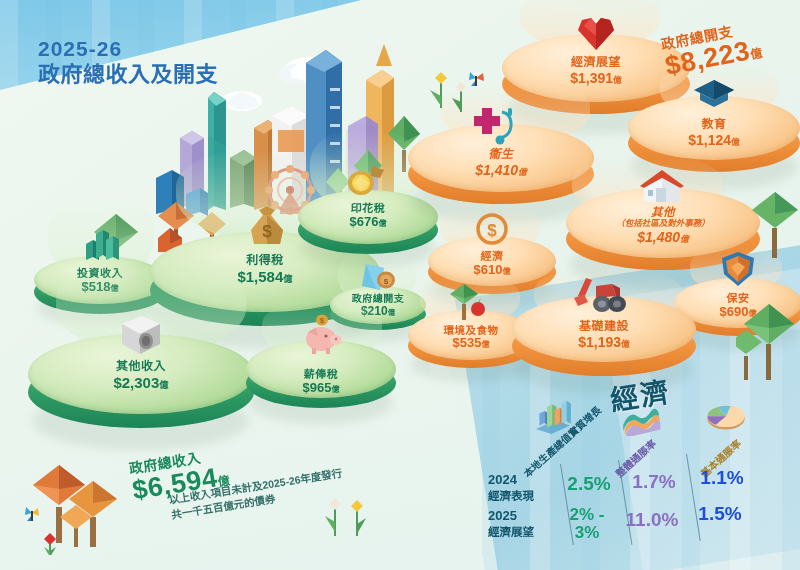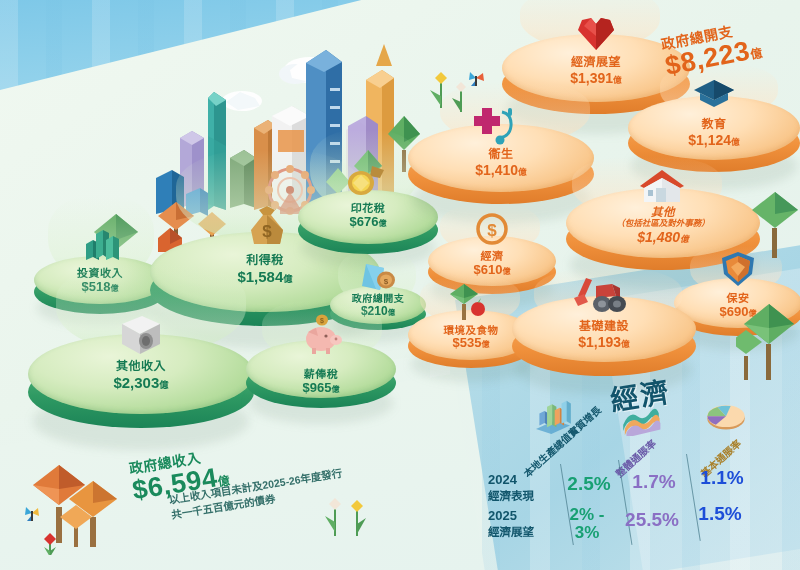--- a/index.html
+++ b/index.html
@@ -416,21 +416,21 @@
       <span class="amt" style="font-size:14px;"><span>$1,124</span><span class="unit">億</span></span>
     </div>
     <svg class="sc" style="left:62px;top:-20px;" width="48" height="34" viewBox="0 0 48 34">
       <polygon points="4,14 24,4 44,14 24,24" fill="#1f5f86"></polygon>
       <polygon points="24,4 44,14 24,24" fill="#164a6b"></polygon>
       <polygon points="10,17 24,24 38,17 38,24 24,31 10,24" fill="#2a719b"></polygon>
     </svg>
   </div>
 
   <div class="beam orange" style="left:440px;top:82px;width:150px;height:62px;"></div>
-  <div class="disc orange" style="left:408px;top:124px;width:186px;height:100px;">
+  <div class="disc orange" style="left:408px;top:124px;width:186px;height:100px;font-style:italic;">
     <div class="shadow" style="top:50px;width:96%;height:50px;"></div>
     <div class="side" style="top:20px;height:60px;"></div>
     <div class="top" style="height:68px;"></div>
     <div class="labelwrap" style="top:24px;font-size:12px;">
       <span class="name">衞生</span>
       <span class="amt" style="font-size:14px;"><span>$1,410</span><span class="unit">億</span></span>
     </div>
     <svg class="sc" style="left:62px;top:-22px;" width="58" height="44" viewBox="0 0 58 44">
       <polygon points="12,6 22,6 22,14 30,14 30,24 22,24 22,32 12,32 12,24 4,24 4,14 12,14" fill="#c0276e"></polygon>
       <path d="M32 10 q10 2 9 14 q-1 10 -11 12" fill="none" stroke="#2fa3b8" stroke-width="3"></path>
@@ -523,20 +523,24 @@
       <polygon points="2,26 12,22 16,30 6,34" fill="#e2594a"></polygon>
       <polygon points="24,14 40,12 44,24 24,26" fill="#c9433a"></polygon>
       <polygon points="40,12 48,16 48,26 44,24" fill="#a93530"></polygon>
       <ellipse cx="30" cy="32" rx="9" ry="8" fill="#5b6169"></ellipse>
       <ellipse cx="45" cy="32" rx="9" ry="8" fill="#454b52"></ellipse>
       <ellipse cx="30" cy="32" rx="4" ry="3.5" fill="#8e949b"></ellipse>
       <ellipse cx="45" cy="32" rx="4" ry="3.5" fill="#787f86"></ellipse>
     </svg>
   </div>
 
+  <div class="main-title">
+    <span class="yr">2025-26</span>
+    <span class="tx">政府總收入及開支</span>
+  </div>
 
   <div class="total-exp">
     <span class="lab">政府總開支</span>
     <span class="val"><span>$8,223</span><span class="unit">億</span></span>
   </div>
 
   <div class="total-rev">
     <span class="lab">政府總收入</span>
     <span class="val"><span>$6,594</span><span class="unit">億</span></span>
   </div>
@@ -593,21 +597,21 @@
     <div class="rowlab" style="left:-12px;top:136px;width:62px;">
       <span class="y">2025</span>
       <span>經濟展望</span>
     </div>
 
     <div class="cell gdp" style="left:58px;top:102px;width:62px;"><span>2.5%</span></div>
     <div class="cell infl" style="left:124px;top:100px;width:60px;"><span>1.7%</span></div>
     <div class="cell und" style="left:192px;top:96px;width:60px;"><span>1.1%</span></div>
 
     <div class="cell gdp" style="left:56px;top:134px;width:62px;font-size:17px;"><span>2% - 3%</span></div>
-    <div class="cell infl" style="left:122px;top:138px;width:60px;"><span>25.5%</span></div>
+    <div class="cell infl" style="left:122px;top:138px;width:60px;"><span>11.0%</span></div>
     <div class="cell und" style="left:190px;top:132px;width:60px;"><span>1.5%</span></div>
   </div>
 
   <svg class="sc" style="left:22px;top:455px;" width="110" height="100" viewBox="0 0 110 100">
     <rect x="34" y="52" width="6" height="36" fill="#9a7040"></rect>
     <polygon points="37,10 63,30 37,50 11,30" fill="#e07a3a"></polygon>
     <polygon points="37,10 63,30 37,34" fill="#c05c2b"></polygon>
     <polygon points="11,30 37,34 37,50" fill="#ef9455"></polygon>
     <rect x="68" y="62" width="6" height="30" fill="#9a7040"></rect>
     <polygon points="71,26 95,44 71,62 47,44" fill="#e8953f"></polygon>

